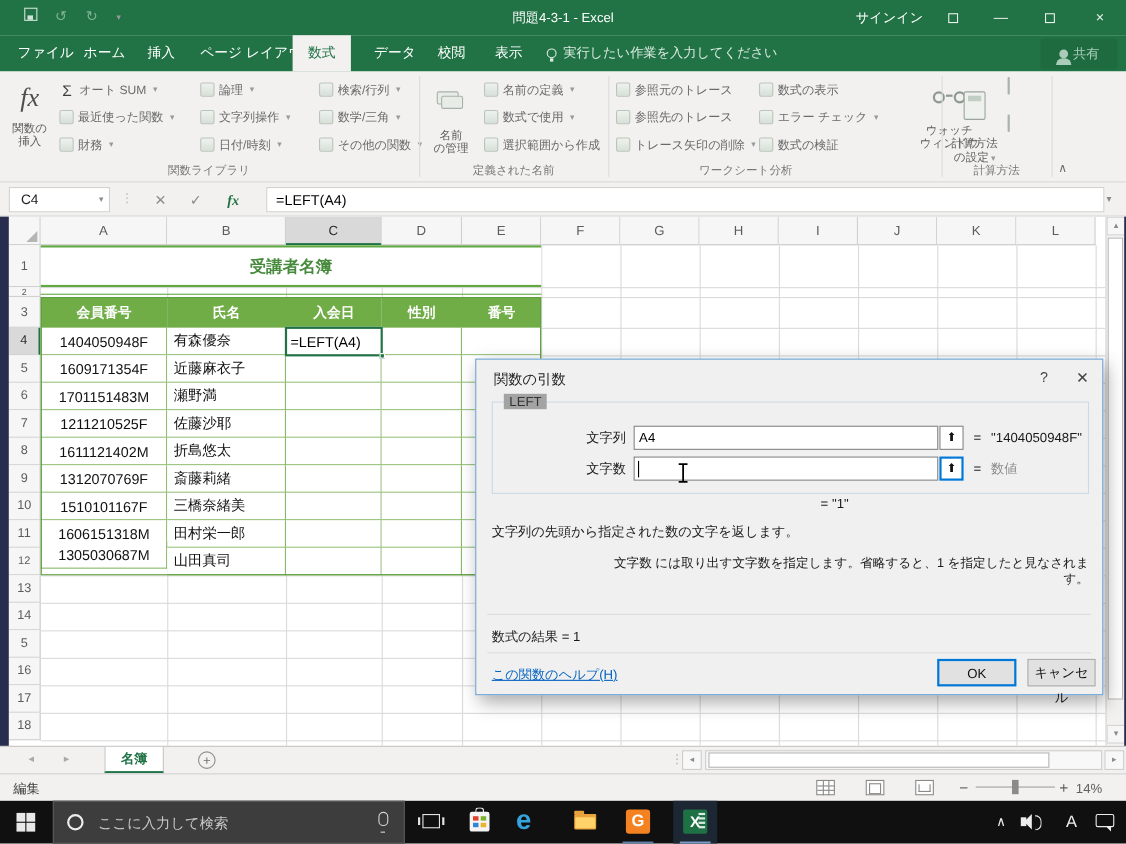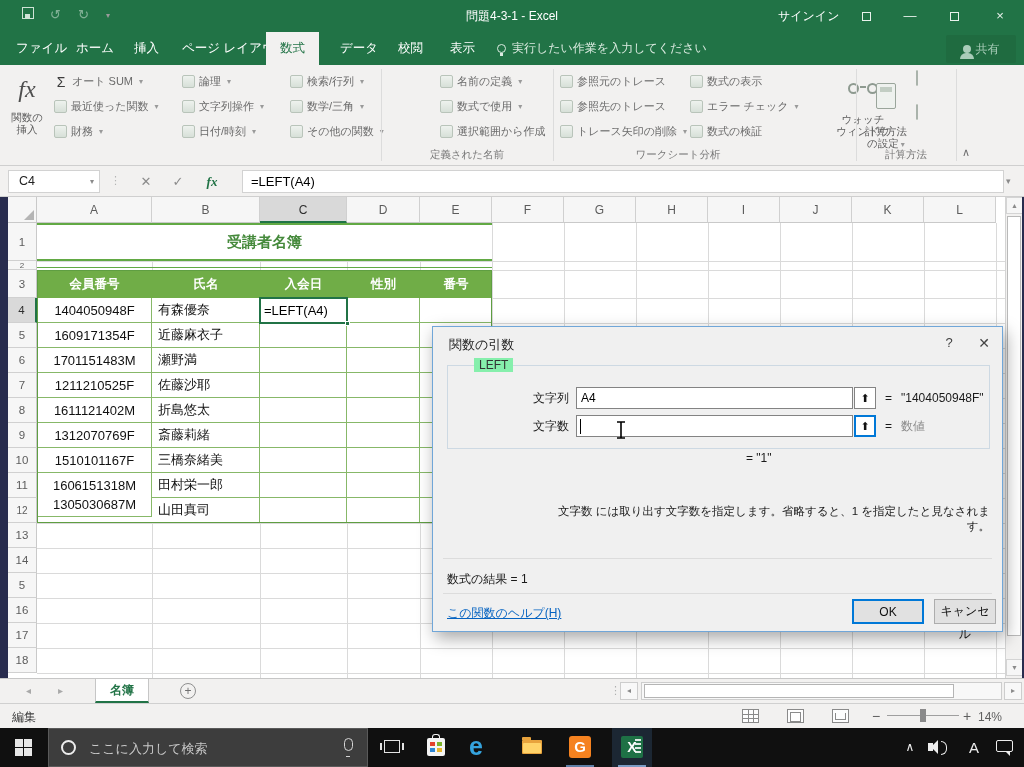--- a/index.html
+++ b/index.html
@@ -96,21 +96,21 @@
   .scr-btn { position:absolute; left:0; width:17px; height:17px; background:#f6f6f6; border:1px solid #d4d4d4; color:#8a8a8a; font-size:7px; text-align:center; line-height:15px; }
   #vthumb { position:absolute; left:1px; top:19px; width:14px; height:420px; background:#fff; border:1px solid #b9b9b9; }
 
   
   #dialog { position:absolute; left:432px; top:326px; width:571px; height:306px; background:#f0f0f0;
             border:1px solid #70a6d8; box-shadow:3px 6px 16px rgba(0,0,0,.35); z-index:50; font-size:12px; color:#1a1a1a; }
   #dlg-title { position:absolute; left:16px; top:9px; font-size:13px; color:#222; }
   #dlg-help  { position:absolute; left:505px; top:8px; width:22px; text-align:center; color:#444; font-size:13px; }
   #dlg-close { position:absolute; left:540px; top:8px; width:22px; text-align:center; color:#444; font-size:14px; }
   #dlg-group { position:absolute; left:14px; top:38px; width:543px; height:84px; border:1px solid #cdd9e3; }
-  #dlg-fn { position:absolute; left:26px; top:-8px; background:#86efac; padding:0 5px; color:#333; }
+  #dlg-fn { position:absolute; left:10px; top:-8px; background:#a3a3a3; padding:0 5px; color:#333; }
   .arg-label { position:absolute; width:96px; text-align:right; line-height:22px; color:#1a1a1a; }
   .arg-input { position:absolute; left:143px; width:277px; height:22px; background:#fff; border:1px solid #838383; line-height:20px; padding-left:4px; color:#000; }
   .refedit { position:absolute; left:421px; width:22px; height:22px; background:#fff; border:1px solid #838383; text-align:center; line-height:20px; font-size:11px; color:#111; }
   .refedit.focus { border:2px solid #0078d7; line-height:18px; }
   .arg-eq { position:absolute; left:452px; line-height:22px; color:#1a1a1a; }
   .arg-res { position:absolute; left:468px; line-height:22px; color:#1a1a1a; }
   .arg-res.muted { color:#8a8a8a; }
   #caret-bar { position:absolute; left:147px; top:92px; width:1px; height:15px; background:#000; }
   #dlg-preview { position:absolute; left:313px; top:124px; color:#1a1a1a; }
   #dlg-desc { position:absolute; left:14px; top:148px; color:#1a1a1a; }
@@ -280,22 +280,28 @@
           <span class="icn"></span>
           <span>数学/三角</span>
           <span class="caret">▾</span>
         </div>
       <div class="smbtn">
           <span class="icn"></span>
           <span>その他の関数</span>
           <span class="caret">▾</span>
         </div>
     </div>
+    <div class="grp-label" style="left:0;width:380px;">関数ライブラリ</div>
     <div class="grp-divider" style="left:381px;"></div>
 
+    <div class="bigbtn" style="left:386px;width:48px;">
+      <span class="bicon tag-icon"><b></b><i></i></span>
+      <span>名前
+の管理</span>
+    </div>
     <div class="smallcol" style="left:440px;">
       <div class="smbtn">
           <span class="icn"></span>
           <span>名前の定義</span>
           <span class="caret">▾</span>
         </div>
       <div class="smbtn">
           <span class="icn"></span>
           <span>数式で使用</span>
           <span class="caret">▾</span>
@@ -508,20 +514,21 @@
     <span class="refedit" style="top:60px;">⬆</span>
     <span class="arg-eq" style="top:60px;">=</span>
     <span class="arg-res" style="top:60px;">"1404050948F"</span>
     <span class="arg-label" style="left:40px;top:88px;">文字数</span>
     <div class="arg-input" style="top:88px;"></div>
     <div id="caret-bar"></div>
     <span class="refedit focus" style="top:88px;">⬆</span>
     <span class="arg-eq" style="top:88px;">=</span>
     <span class="arg-res muted" style="top:88px;">数値</span>
     <div id="dlg-preview">=  "1"</div>
+    <div id="dlg-desc">文字列の先頭から指定された数の文字を返します。</div>
     <div id="dlg-hint">文字数 には取り出す文字数を指定します。省略すると、1 を指定したと見なされます。</div>
     <div class="dlg-sep" style="top:231px;"></div>
     <div id="dlg-result">数式の結果 =  1</div>
     <div class="dlg-sep" style="top:266px;"></div>
     <a id="dlg-link">この関数のヘルプ(H)</a>
     <div class="dlg-btn" id="btn-ok">OK</div>
     <div class="dlg-btn" id="btn-cancel">キャンセル</div>
   </div>
   <svg id="ibeam" width="12" height="20">
     <path d="M2 2 H10 M6 2 V18 M2 18 H10" stroke="#000" stroke-width="1.6" fill="none"></path>

